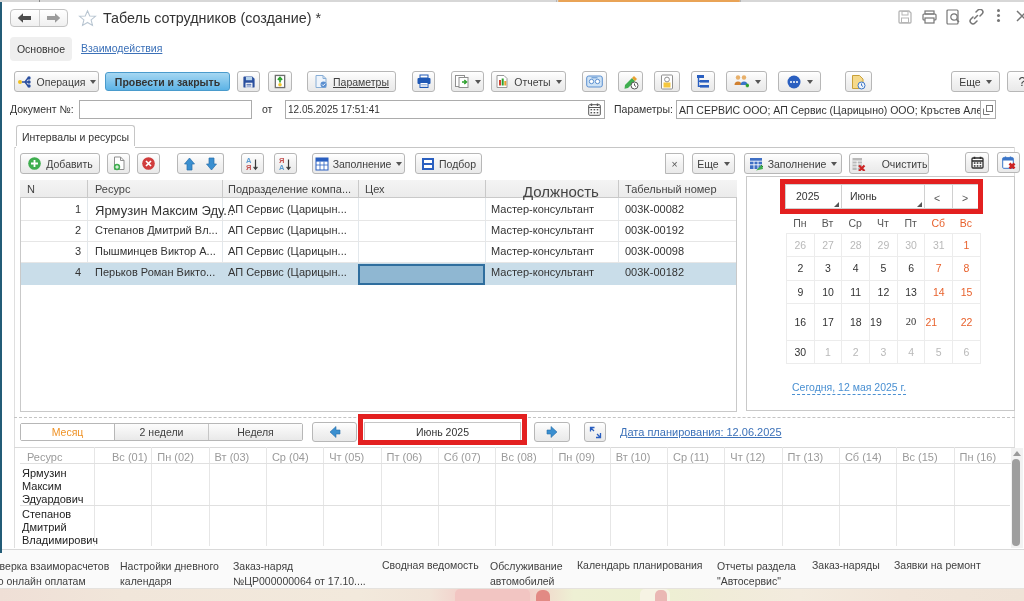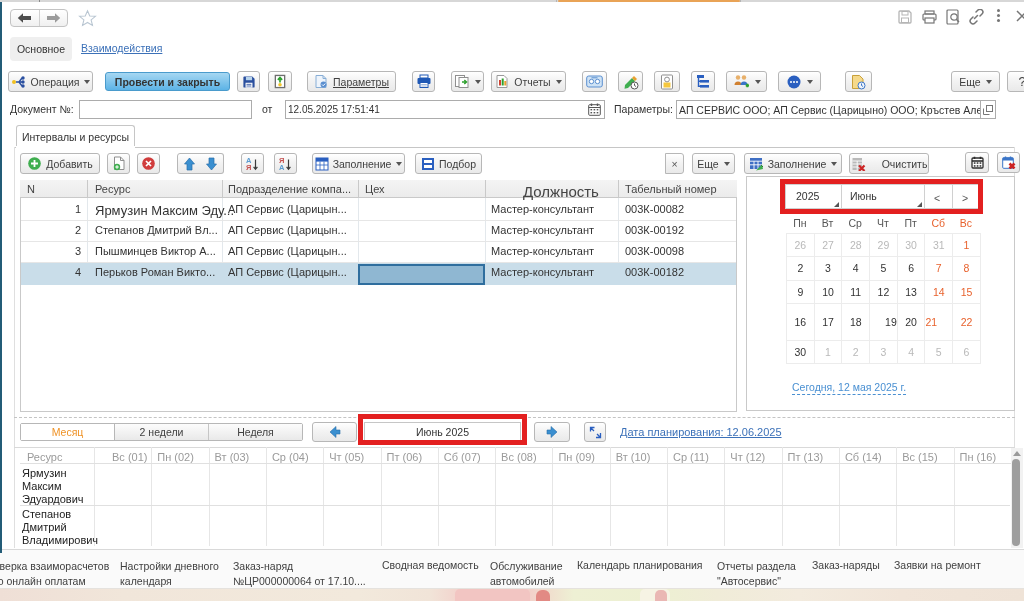--- a/index.html
+++ b/index.html
@@ -27,20 +27,21 @@
   <div class="abs" style="left:39px;top:10px;width:1px;height:16px;background:#d0d0d0;"></div>
   <svg class="abs" style="left:17px;top:12px;" width="16" height="12" viewBox="0 0 16 12">
       <path d="M6 1.2 L6 4 L14 4 L14 8 L6 8 L6 10.8 L0.8 6 Z" fill="#4d4d4d"></path>
     </svg>
   <svg class="abs" style="left:45px;top:12px;" width="16" height="12" viewBox="0 0 16 12">
       <path d="M10 1.2 L10 4 L2 4 L2 8 L10 8 L10 10.8 L15.2 6 Z" fill="#9b9b9b"></path>
     </svg>
   <svg class="abs" style="left:78px;top:9px;" width="19" height="19" viewBox="0 0 21 20">
       <path d="M10.5 1.5 L13 7.2 L19.3 7.6 L14.5 11.6 L16 17.7 L10.5 14.4 L5 17.7 L6.5 11.6 L1.7 7.6 L8 7.2 Z" fill="none" stroke="#b9c6d2" stroke-width="1.2"></path>
     </svg>
+  <div class="abs" style="left:103px;top:10px;font-size:14.3px;color:#333;white-space:nowrap;">Табель сотрудников (создание) *</div>
 
   <svg class="abs" style="left:898px;top:10px;" width="14" height="14" viewBox="0 0 14 14">
       <path d="M1 2 a1 1 0 0 1 1-1 H11 L13 3 V12 a1 1 0 0 1 -1 1 H2 a1 1 0 0 1 -1-1 Z" fill="none" stroke="#b5b5b5" stroke-width="1.3"></path>
       <rect x="4" y="1.5" width="6" height="3.5" fill="none" stroke="#b5b5b5"></rect>
       <rect x="3.5" y="8" width="7" height="4.5" fill="none" stroke="#b5b5b5"></rect>
     </svg>
   <svg class="abs" style="left:922px;top:10px;" width="15" height="14" viewBox="0 0 15 14">
       <rect x="3" y="1" width="9" height="3" fill="none" stroke="#767676" stroke-width="1.2"></rect>
       <rect x="1" y="4" width="13" height="6" rx="1" fill="none" stroke="#767676" stroke-width="1.2"></rect>
       <rect x="3" y="8" width="9" height="5" fill="#fff" stroke="#767676" stroke-width="1.2"></rect>
@@ -54,21 +55,21 @@
       <path d="M6.5 9.5 L9.5 6.5 M5 8 L3 10 a2.8 2.8 0 0 0 4 4 l2-2 M8 3 L10 1 a2.8 2.8 0 0 1 4 4 l-2 2" fill="none" stroke="#767676" stroke-width="1.5" stroke-linecap="round"></path>
     </svg>
   <div class="abs" style="left:997px;top:9px;width:3px;height:3px;background:#767676;border-radius:50%;box-shadow:0 5px 0 #767676, 0 10px 0 #767676;"></div>
   <svg class="abs" style="left:1016px;top:10px;" width="12" height="12" viewBox="0 0 12 12">
       <path d="M1 1 L11 11 M11 1 L1 11" stroke="#767676" stroke-width="1.5"></path>
     </svg>
 
   <div class="abs" style="left:10px;top:37px;width:62px;height:24px;background:#efefef;border-radius:4px;display:flex;align-items:center;justify-content:center;color:#333;">Основное</div>
   <div class="abs lnk" style="left:81px;top:42px;text-decoration:underline;">Взаимодействия</div>
 
-  <div class="btn" style="left:8px;top:71px;width:85px;height:21px;">
+  <div class="btn" style="left:14px;top:71px;width:85px;height:21px;">
     <svg width="16" height="14" viewBox="0 0 16 14">
         <circle cx="3" cy="7" r="2" fill="#f0c020"></circle>
         <path d="M5 7 L8 7 M8 7 L11 3 M8 7 L11 7 M8 7 L11 11" stroke="#2a4fa0" stroke-width="1.4" fill="none"></path>
         <circle cx="12" cy="3" r="1.7" fill="#2a4fa0"></circle>
         <circle cx="12" cy="7" r="1.7" fill="#2a4fa0"></circle>
         <circle cx="12" cy="11" r="1.7" fill="#2a4fa0"></circle>
       </svg>
     <span style="margin-left:4px;">Операция</span>
       <span class="caret"></span>
   </div>
@@ -435,22 +436,22 @@
             <td style="width:27.7px;height:23.3px;text-align:center;border:1px solid #ececec;color:#333;font-size:10.5px;">11</td>
             <td style="width:27.7px;height:23.3px;text-align:center;border:1px solid #ececec;color:#333;font-size:10.5px;">12</td>
             <td style="width:27.7px;height:23.3px;text-align:center;border:1px solid #ececec;color:#333;font-size:10.5px;">13</td>
             <td style="width:27.7px;height:23.3px;text-align:center;border:1px solid #ececec;color:#e8622d;font-size:10.5px;">14</td>
             <td style="width:27.7px;height:23.3px;text-align:center;border:1px solid #ececec;color:#e8622d;font-size:10.5px;">15</td>
           </tr>
           <tr>
             <td style="width:27.7px;height:23.3px;text-align:center;border:1px solid #ececec;color:#333;font-size:10.5px;">16</td>
             <td style="width:27.7px;height:23.3px;text-align:center;border:1px solid #ececec;color:#333;font-size:10.5px;">17</td>
             <td style="width:27.7px;height:23.3px;text-align:center;border:1px solid #ececec;color:#333;font-size:10.5px;">18</td>
-            <td style="width:27.7px;height:23.3px;text-align:right;border:1px solid #ececec;color:#333;font-size:10.5px;">19</td>
-            <td style="width:27.7px;height:37px;text-align:center;border:1px solid #ececec;color:#333;font-size:10.5px;">20</td>
+            <td style="width:27.7px;height:23.3px;text-align:left;border:1px solid #ececec;color:#333;font-size:10.5px;">19</td>
+            <td style="width:27.7px;height:37px;text-align:center;border:1px solid #ececec;color:#333;font-size:10.5px;font-family:Liberation Serif, serif;">20</td>
             <td style="width:27.7px;height:26px;text-align:left;border:1px solid #ececec;color:#e8622d;font-size:10.5px;">21</td>
             <td style="width:27.7px;height:23.3px;text-align:center;border:1px solid #ececec;color:#e8622d;font-size:10.5px;">22</td>
           </tr>
           <tr>
             <td style="width:27.7px;height:23.3px;text-align:center;border:1px solid #ececec;color:#333;font-size:10.5px;">30</td>
             <td style="width:27.7px;height:23.3px;text-align:center;border:1px solid #ececec;color:#b9b9b9;font-size:10.5px;">1</td>
             <td style="width:27.7px;height:23.3px;text-align:center;border:1px solid #ececec;color:#b9b9b9;font-size:10.5px;">2</td>
             <td style="width:27.7px;height:23.3px;text-align:center;border:1px solid #ececec;color:#b9b9b9;font-size:10.5px;">3</td>
             <td style="width:27.7px;height:23.3px;text-align:center;border:1px solid #ececec;color:#b9b9b9;font-size:10.5px;">4</td>
             <td style="width:27.7px;height:23.3px;text-align:center;border:1px solid #ececec;color:#b9b9b9;font-size:10.5px;">5</td>

